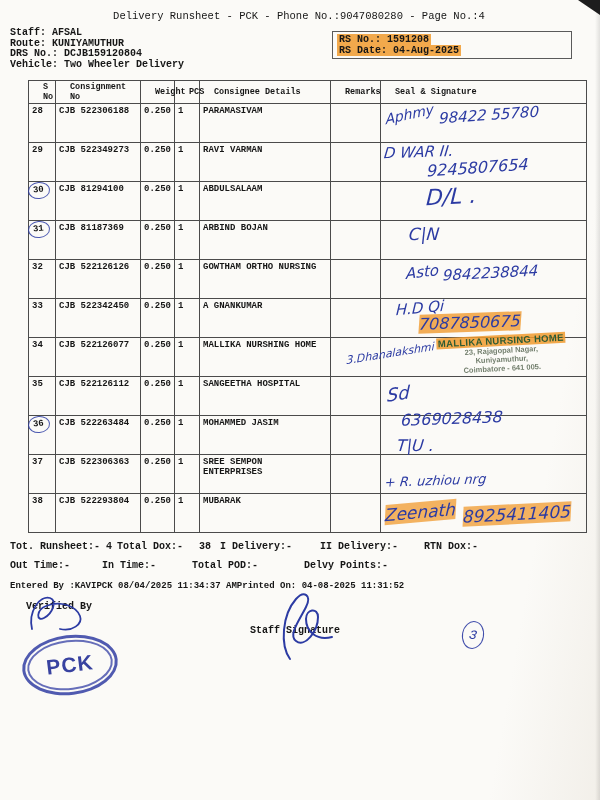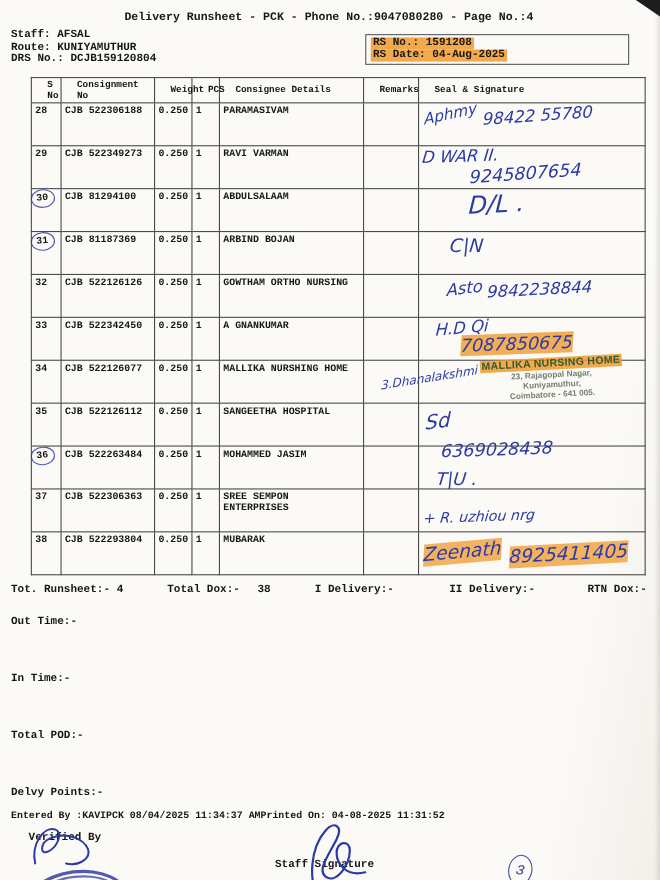--- a/index.html
+++ b/index.html
@@ -11,21 +11,21 @@
   }
   .paper::after { content:""; position:absolute; top:0; right:0; bottom:0; width:5px;
     background:linear-gradient(to right, transparent, rgba(0,0,0,0.10)); pointer-events:none; }
   .corner-artifact { position:absolute; top:0; right:0; width:0; height:0;
     border-top:15px solid #1d1d1d; border-left:22px solid transparent; z-index:9; }
   .doc { padding:8px 12px 0 10px; }
 
   .title-row { text-align:center; line-height:13px; }
   .title-text { font-size:12px; font-weight:700; letter-spacing:0.2px; }
   .hl { background:rgba(240,154,46,0.85); padding:0 2px; }
-  .subtitle { text-align:center; margin-top:3px; font-size:10.5px; font-weight:700; line-height:11px; }
+  .subtitle { text-align:center; margin-top:3px; font-size:10.5px; font-weight:400; line-height:11px; }
 
   .info { position:relative; margin-top:6px; font-size:10px; font-weight:700; }
   .info-line { line-height:10.5px; white-space:pre; }
   .rs-box { position:absolute; top:3px; right:16px; width:240px; box-sizing:border-box;
     border:1px solid #5a5a5a; padding:2px 4px; }
   .rs-line { line-height:11px; }
 
   table { border-collapse:collapse; table-layout:fixed; width:558px; margin:10px 0 0 18px; }
   th,td { border:1px solid #4b4b4b; box-sizing:border-box; }
   th { font-size:8.5px; font-weight:700; text-align:left; padding:1px 14px; height:14px; }
@@ -57,23 +57,23 @@
                   background:rgba(240,154,46,0.75); }
   .row-38 .ink2 { left:82px; top:10px; font-size:17px; transform:rotate(-3deg) skewX(-6deg);
                   background:rgba(240,154,46,0.75); }
 
   .stamp { position:absolute; left:38px; top:-3px; width:165px; text-align:center;
     transform:rotate(-3deg); z-index:2; font-family:"Liberation Sans",sans-serif; }
   .stamp-line1 { display:inline-block; font-size:9.5px; font-weight:700; color:#2e5b33;
     background:rgba(240,154,46,0.85); padding:0 2px; letter-spacing:0.3px; }
   .stamp-line { font-size:7.5px; line-height:9px; color:#74806f; font-weight:600; }
 
-  .sum-line1, .sum-line2 { display:flex; font-size:10px; font-weight:700; line-height:12px;gap:40px; }
+  .sum-line1, .sum-line2 { display:flex; font-size:10px; font-weight:700; line-height:12px; }
   .sum-line1 { margin-top:8px; }
-  .sum-line2 { margin-top:17px;flex-direction:column; }
+  .sum-line2 { margin-top:7px; }
   .si { display:inline-block; white-space:pre; }
   .w1{width:107px} .w2{width:103px} .w3{width:100px} .w4{width:104px}
   .o1{width:92px} .o2{width:90px} .o3{width:112px}
   .vgap { margin-left:16px; }
   .entered-line { margin-top:9px; font-size:9px; font-weight:700; line-height:10px; display:flex; }
 
   .footer-zone { position:relative; height:206px; }
   .verified-label { position:absolute; left:16px; top:10px; font-size:10px; font-weight:700; }
   .verified-scribble { position:absolute; left:14px; top:-2px; z-index:3; }
   .staff-label { position:absolute; left:240px; top:34px; font-size:10px; font-weight:700; }
@@ -94,20 +94,21 @@
 <div class="paper">
   <div class="corner-artifact"></div>
   <div class="doc">
 
     <div class="subtitle">Delivery Runsheet - PCK - Phone No.:9047080280 - Page No.:4</div>
 
     <div class="info">
       <div class="info-line"><span>Staff:</span> <span>AFSAL</span></div>
       <div class="info-line"><span>Route:</span> <span>KUNIYAMUTHUR</span></div>
       <div class="info-line"><span>DRS No.:</span> <span>DCJB159120804</span></div>
+      <div class="info-line"><span>Vehicle:</span> <span>Two Wheeler Delivery</span></div>
       <div class="rs-box">
         <div class="rs-line"><span class="hl"><span>RS No.:</span> <span>1591208</span></span></div>
         <div class="rs-line"><span class="hl"><span>RS Date:</span> <span>04-Aug-2025</span></span></div>
       </div>
     </div>
 
     <table>
       <colgroup>
         <col style="width:27px">
           <col style="width:85px">

